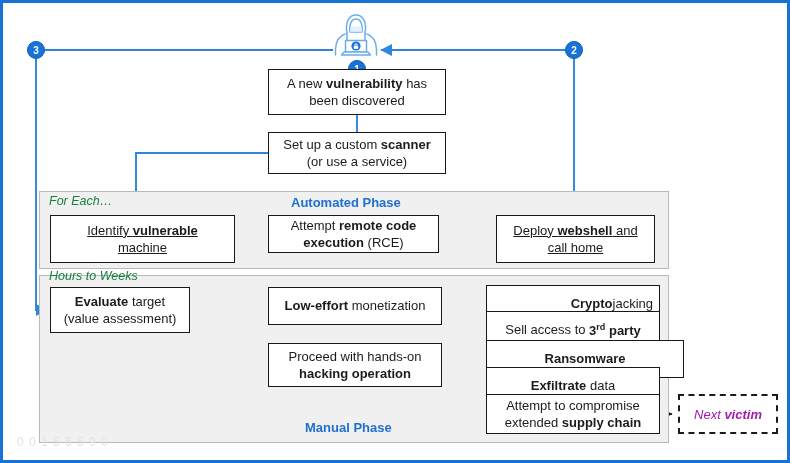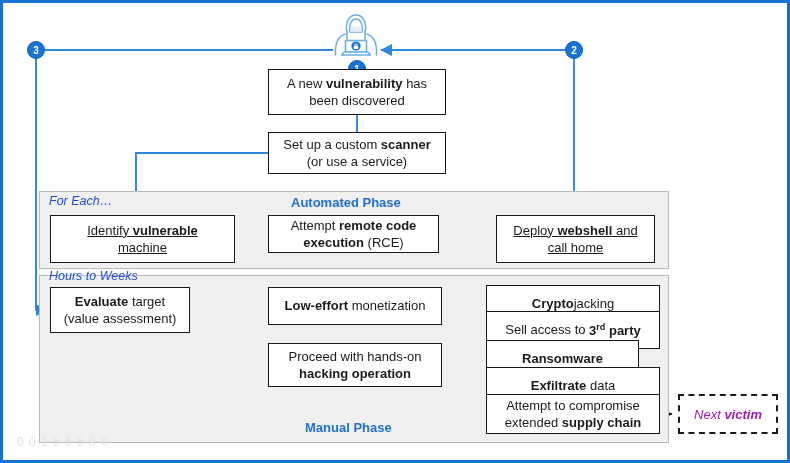--- a/index.html
+++ b/index.html
@@ -22,21 +22,21 @@
     border:1px solid #b9b9b9;
     box-sizing:border-box;
   }
   .panel-auto{left:36px;top:188px;width:630px;height:78px;}
   .panel-manual{left:36px;top:272px;width:630px;height:168px;}
 
   .panel-caption{
     position:absolute;
     font-style:italic;
     font-size:12.5px;
-    color:#1d4ed8;
+    color:#15803d;
     white-space:nowrap;
   }
   .cap-foreach{left:46px;top:191px;}
   .cap-hours{left:46px;top:266px;}
 
   .phase-title{
     position:absolute;
     font-size:13px;
     font-weight:bold;
     color:#1f6fd0;
@@ -64,23 +64,23 @@
   .node sup{font-size:9px;vertical-align:super;}
 
   .n-vuln    {left:265px;top:66px;  width:178px;height:46px;}
   .n-scanner {left:265px;top:129px; width:178px;height:42px;}
   .n-identify{left:47px; top:212px; width:185px;height:48px;text-decoration:underline;}
   .n-rce     {left:265px;top:212px; width:171px;height:31px;}
   .n-webshell{left:493px;top:212px; width:159px;height:48px;text-decoration:underline;}
   .n-evaluate{left:47px; top:284px; width:140px;height:46px;}
   .n-loweff  {left:265px;top:284px; width:174px;height:36px;}
   .n-proceed {left:265px;top:340px; width:174px;height:44px;}
-  .n-crypto  {left:483px;top:282px; width:174px;height:25px;}
+  .n-crypto  {left:483px;top:282px; width:174px;height:25px;justify-content:flex-end;}
   .n-sell    {left:483px;top:308px; width:174px;height:22px;}
-  .n-ransom  {left:483px;top:337px; width:153px;height:22px;align-items:center;}
+  .n-ransom  {left:483px;top:337px; width:198px;height:22px;align-items:center;}
   .n-exfil   {left:483px;top:364px; width:174px;height:22px;text-align:center;}
   .n-supply  {left:483px;top:391px; width:174px;height:40px;}
 
   .n-next{
     position:absolute;
     left:675px;top:391px;width:100px;height:40px;
     background:#ffffff;
     border:2px dashed #1b1b1b;
     box-sizing:border-box;
     display:flex;align-items:center;justify-content:center;

